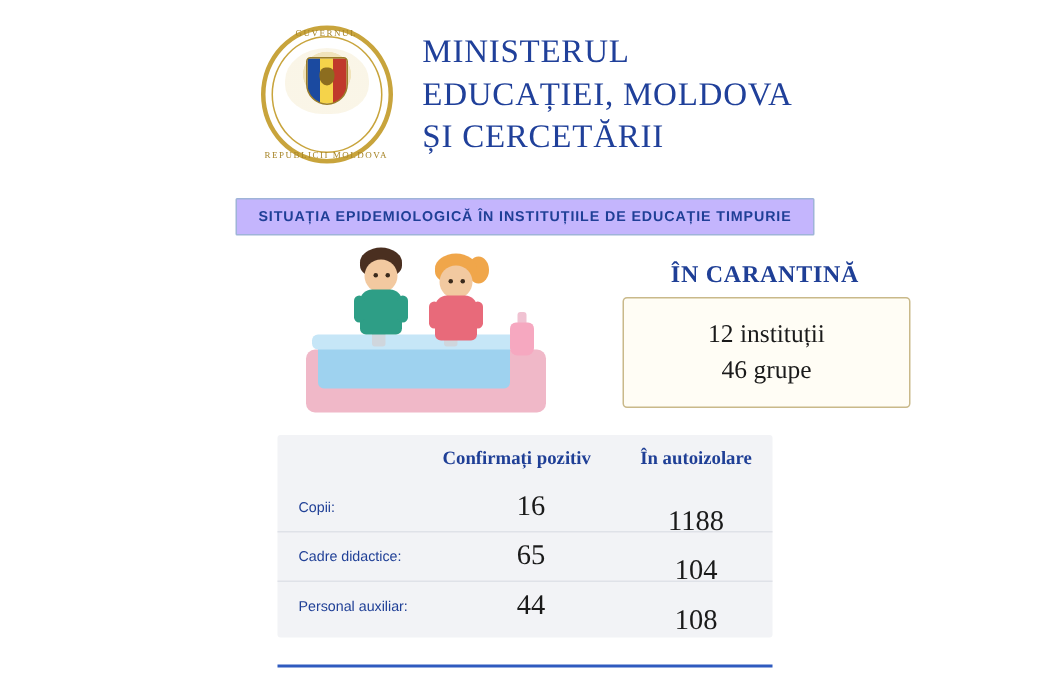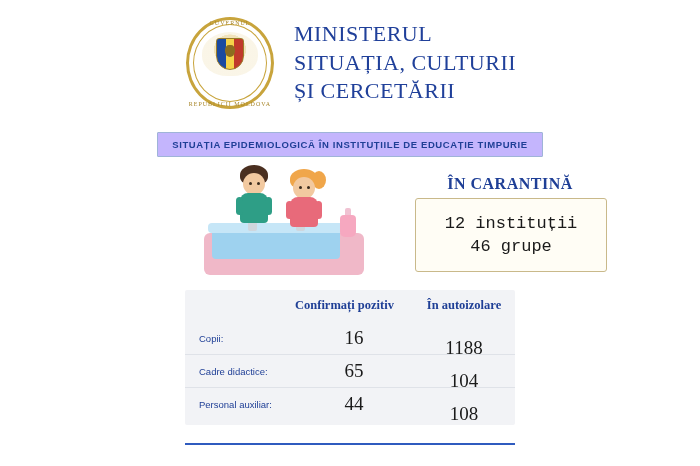--- a/index.html
+++ b/index.html
@@ -302,21 +302,21 @@
     border: 1px solid #c9b98a;
     background: #fffdf5;
     border-radius: 3px;
     display: flex;
     flex-direction: column;
     align-items: center;
     justify-content: center;
     gap: 4px;
   }
   .quarantine-line {
-    font-family: Liberation Mono, monospace;
+    font-family: Liberation Serif, serif;
     color: #1a1a1a;
     font-size: 17px;
   }
 
   
   .stats-panel {
     position: absolute;
     left: 185px;
     top: 290px;
     width: 330px;
@@ -397,21 +397,21 @@
       <div class="ring"></div>
       <div class="ring2"></div>
       <div class="eagle"></div>
       <div class="shield"></div>
       <div class="bull"></div>
       <div class="arc-top">GUVERNUL</div>
       <div class="arc-bottom">REPUBLICII MOLDOVA</div>
     </div>
     <div class="ministry-title">
       <span class="l1">MINISTERUL</span>
-      <span class="l2">SITUAȚIA, CULTURII</span>
+      <span class="l2">EDUCAȚIEI, MOLDOVA</span>
       <span class="l3">ȘI CERCETĂRII</span>
     </div>
   </div>
 
   <div class="subtitle-wrap">
     <div class="subtitle-bar">SITUAȚIA EPIDEMIOLOGICĂ ÎN INSTITUȚIILE DE EDUCAȚIE TIMPURIE</div>
   </div>
 
   <div class="illustration">
     <div class="sink-basin"></div>

